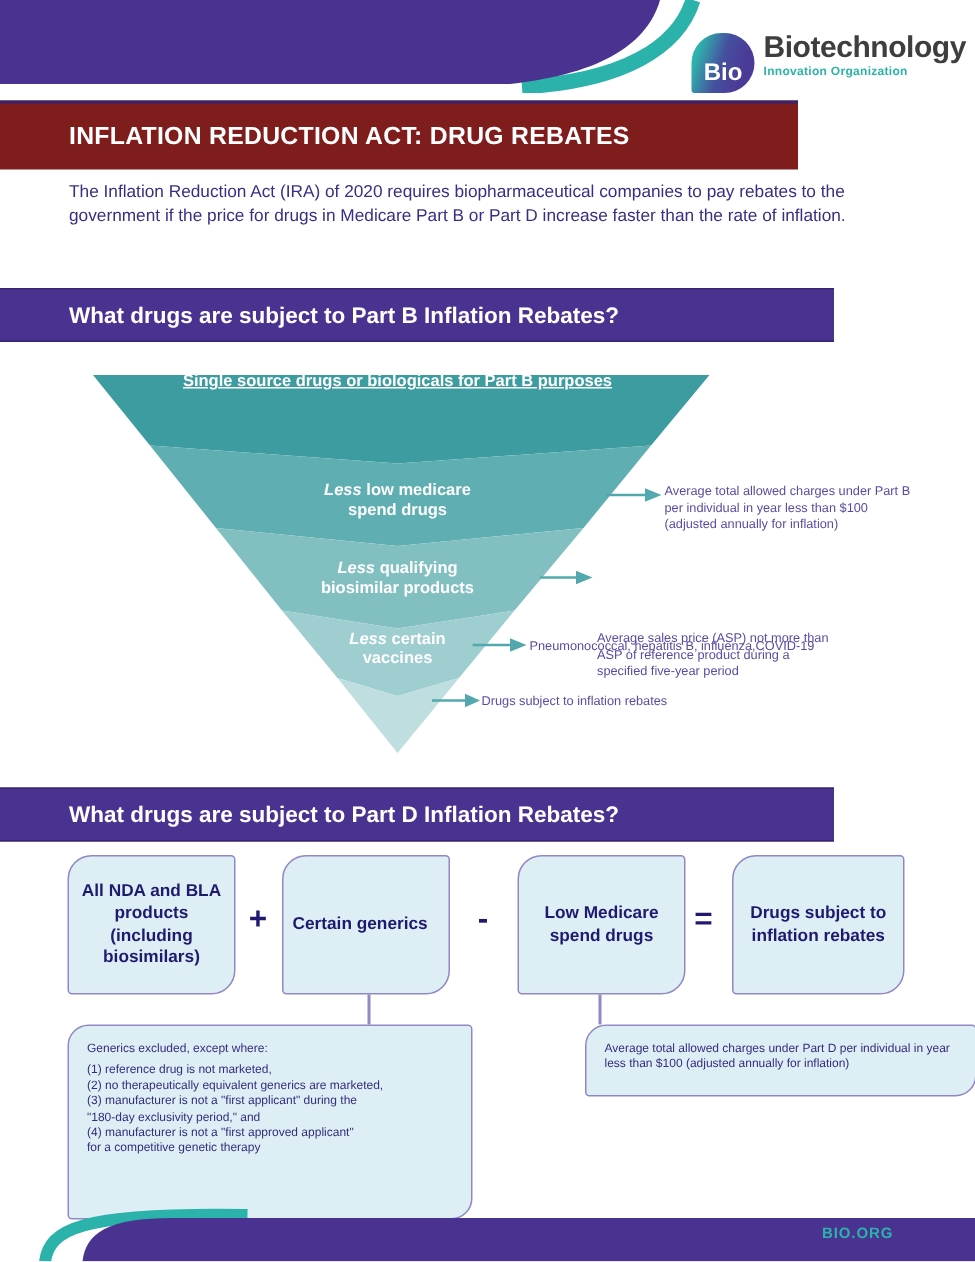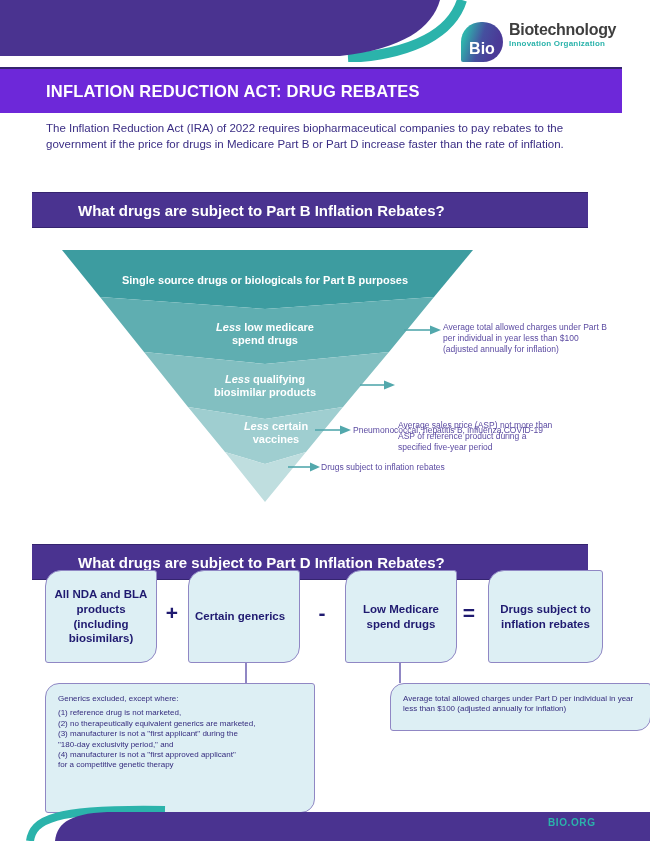--- a/index.html
+++ b/index.html
@@ -7,34 +7,34 @@
   .page { position:relative; width:650px; height:841px; background:#ffffff; overflow:hidden; }
 
   
   .hdr-svg { position:absolute; left:0; top:0; }
   .logo { position:absolute; left:461px; top:22px; display:flex; align-items:flex-start; }
   .logo-mark { width:42px; height:40px; border-radius:20px 20px 20px 2px;
     background:linear-gradient(108deg,#2FB3AC 0%,#2FB3AC 14%,#45509F 48%,#4B3A97 78%);
     color:#fff; font-weight:bold; font-size:16px; display:flex; align-items:flex-end; justify-content:center;
     padding-bottom:4px; }
   .logo-text { margin-left:6px; }
-  .logo-name { font-size:16px; font-weight:bold; color:#3E3E3E; letter-spacing:-0.3px; line-height:1.05; }
+  .logo-name { font-size:20px; font-weight:bold; color:#3E3E3E; letter-spacing:-0.3px; line-height:1.05; }
   .logo-tag { font-size:8px; font-weight:bold; color:#2BB3AB; letter-spacing:0.2px; }
 
-  .title-bar { position:absolute; left:0; top:67px; width:622px; height:46px; background:#6d28d9;
+  .title-bar { position:absolute; left:0; top:67px; width:532px; height:46px; background:#7f1d1d;
     border-top:2px solid #35246F; display:flex; align-items:center; }
   .title-bar span { color:#fff; font-weight:bold; font-size:16.5px; letter-spacing:0.2px; padding-left:46px; }
 
   .intro { position:absolute; left:46px; top:121px; width:520px; font-size:11.5px; line-height:1.35;
     color:#3A2D84; }
 
   .section-bar { position:absolute; left:0; width:556px; height:36px; background:#4A3390;
-    border-top:1.5px solid #35246F; border-bottom:1.5px solid #35246F; display:flex; align-items:center;margin-left:32px; }
+    border-top:1.5px solid #35246F; border-bottom:1.5px solid #35246F; display:flex; align-items:center; }
   .section-bar span { color:#fff; font-weight:bold; font-size:15px; padding-left:46px; }
-  #bar-b { top:192px; } #bar-d { top:544px; }
+  #bar-b { top:192px; } #bar-d { top:525px; }
 
   
   .funnel-svg { position:absolute; left:0; top:245px; }
   .flabel { position:absolute; text-align:center; color:#fff; font-weight:bold; font-size:11px; line-height:1.18; }
   .flabel i { font-style:italic; }
   .ann { position:absolute; color:#5B4AA1; font-size:8.5px; line-height:1.3; }
 
   
   .dbox { position:absolute; top:570px; height:93px; background:#DDEFF4; border:1.5px solid #9087C4;
     border-radius:16px 3px 16px 3px; display:flex; align-items:center; justify-content:flex-start;
@@ -68,21 +68,21 @@
     <div class="logo-text">
       <div class="logo-name">Biotechnology</div>
       <div class="logo-tag">Innovation Organization</div>
     </div>
   </div>
 
   <div class="title-bar">
     <span>INFLATION REDUCTION ACT: DRUG REBATES</span>
   </div>
 
-  <div class="intro">The Inflation Reduction Act (IRA) of 2022 requires biopharmaceutical companies to pay rebates to the government if the price for drugs in Medicare Part B or Part D increase faster than the rate of inflation.</div>
+  <div class="intro">The Inflation Reduction Act (IRA) of 2020 requires biopharmaceutical companies to pay rebates to the government if the price for drugs in Medicare Part B or Part D increase faster than the rate of inflation.</div>
 
   <div class="section-bar" id="bar-b">
     <span>What drugs are subject to Part B Inflation Rebates?</span>
   </div>
 
   <svg class="funnel-svg" width="650" height="265" viewBox="0 245 650 265">
     <polygon points="62,250 473,250 434,297 265,309 100,297" fill="#3D9CA0"></polygon>
     <polygon points="100,297 265,309 434,297 389,352 265,364 144,352" fill="#5FAEB1"></polygon>
     <polygon points="144,352 265,364 389,352 343,407 265,419 188,407" fill="#82BFC1"></polygon>
     <polygon points="188,407 265,419 343,407 306,452 265,464 225,452" fill="#9FCED0"></polygon>
@@ -95,30 +95,30 @@
       <line x1="288" y1="467" x2="310" y2="467"></line>
     </g>
     <g fill="#52A8AC" stroke="none">
       <polygon points="430,325.5 430,334.5 441,330"></polygon>
       <polygon points="384,380.5 384,389.5 395,385"></polygon>
       <polygon points="340,425.5 340,434.5 351,430"></polygon>
       <polygon points="310,462.5 310,471.5 320,467"></polygon>
     </g>
   </svg>
 
-  <div class="flabel" style="left:90px; top:274px; width:350px;">
+  <div class="flabel" style="left:90px; top:248px; width:350px;text-decoration:underline;">
     <span>Single source drugs or biologicals for Part B purposes</span>
   </div>
   <div class="flabel" style="left:205px; top:321px; width:120px;">
     <i>Less</i><span> low medicare spend drugs</span>
   </div>
   <div class="flabel" style="left:205px; top:373px; width:120px;">
     <i>Less</i><span> qualifying biosimilar products</span>
   </div>
-  <div class="flabel" style="left:226px; top:420px; width:100px;">
+  <div class="flabel" style="left:215px; top:420px; width:100px;">
     <i>Less</i><span> certain vaccines</span>
   </div>
   <div class="flabel" style="left:240px; top:457px; width:50px; font-size:13px;margin-top:43px;">
     <span>Total</span>
   </div>
 
   <div class="ann" style="left:443px; top:322px; width:168px;">Average total allowed charges under Part B per individual in year less than $100 (adjusted annually for inflation)</div>
   <div class="ann" style="left:398px; top:392px; width:158px;margin-top:28px;">Average sales price (ASP) not more than ASP of reference product during a specified five-year period</div>
   <div class="ann" style="left:353px; top:425px; width:280px;">Pneumonococcal, hepatitis B, influenza,COVID-19</div>
   <div class="ann" style="left:321px; top:462px; width:200px;">Drugs subject to inflation rebates</div>

